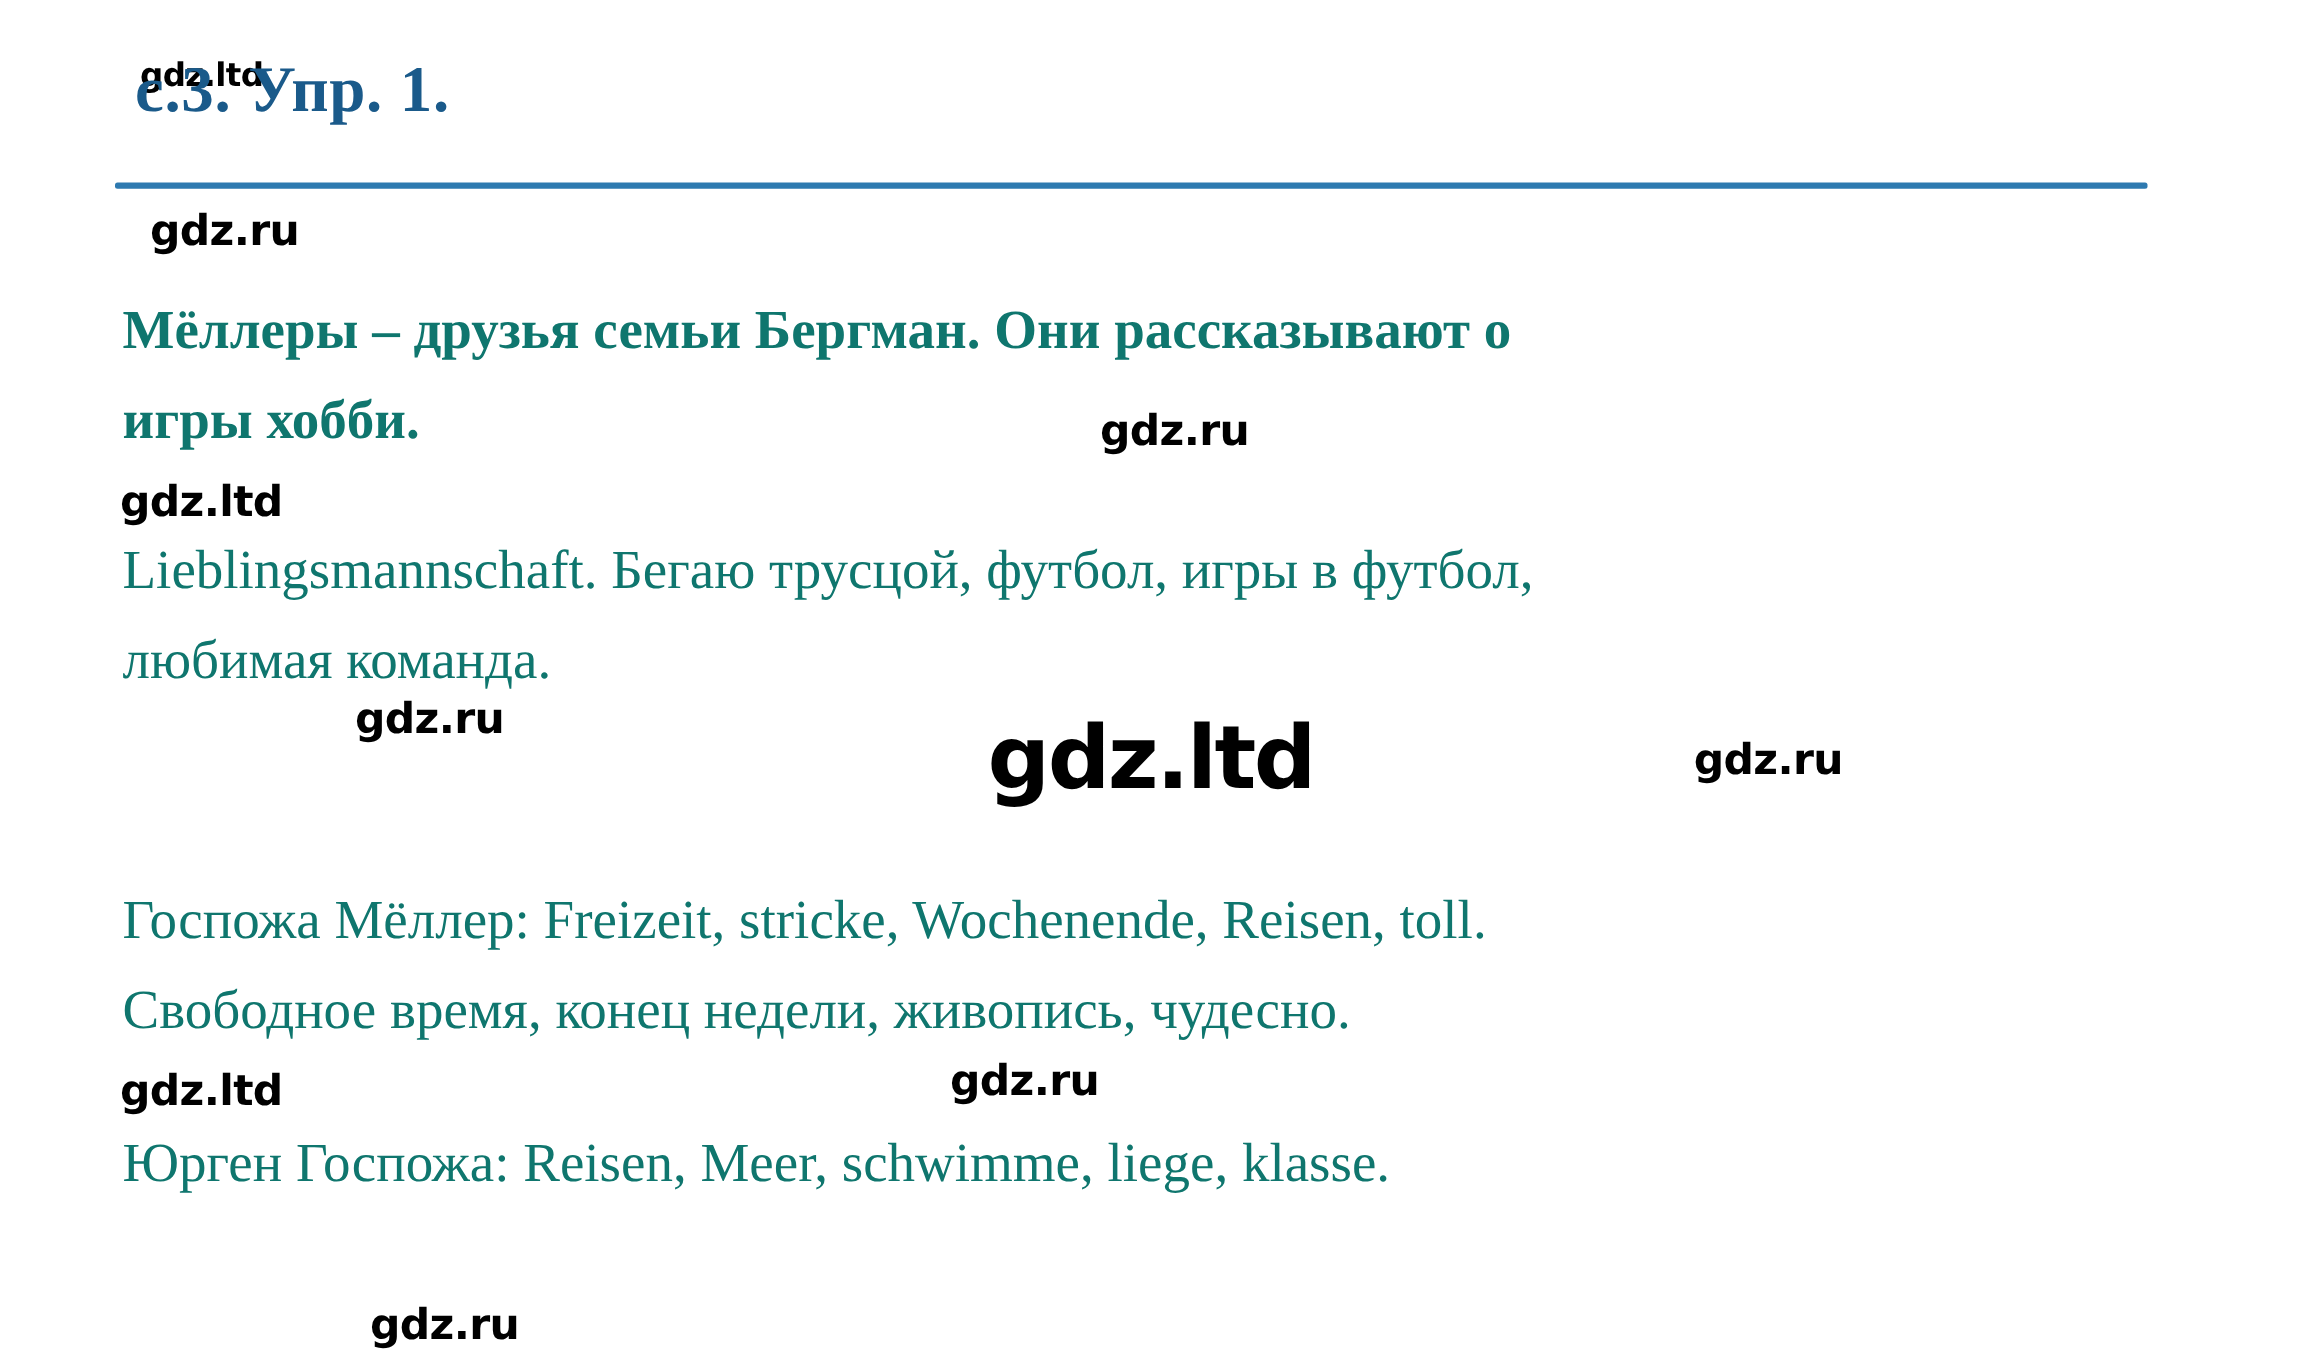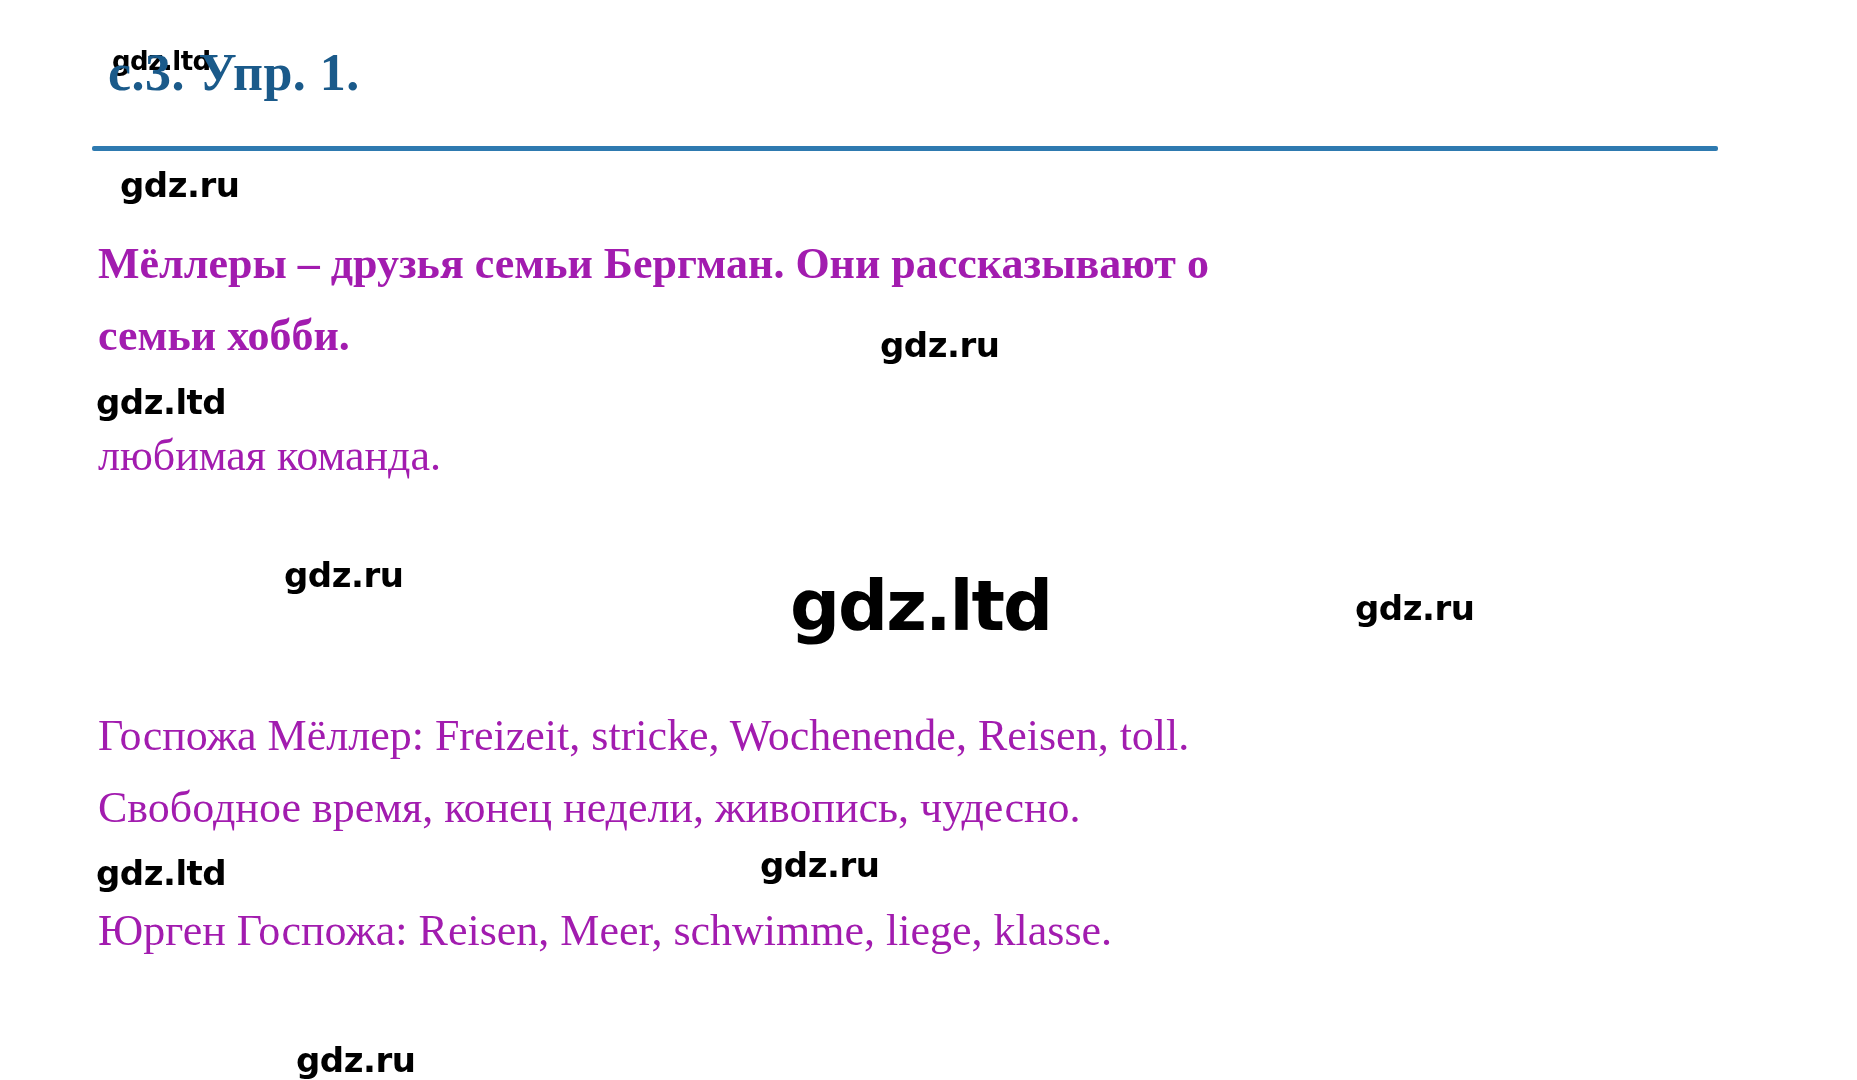--- a/index.html
+++ b/index.html
@@ -45,21 +45,21 @@
     width: 1626px;
     height: 5px;
     background: #2e7ab0;
     border-radius: 2px;
   }
 
   .para {
     font-family: "Liberation Serif", serif;
     font-size: 44px;
     line-height: 72px;
-    color: #a21caf;
+    color: #0f766e;
   }
 
   .para.bold {
     font-weight: bold;
   }
 
   .block-intro {
     position: absolute;
     left: 98px;
     top: 228px;
@@ -121,29 +121,30 @@
 
   <div class="page-title">с.3. Упр. 1.</div>
 
   <div class="title-rule"></div>
 
   <div class="wm wm-ru-1">gdz.ru</div>
 
   <div class="block-intro">
     <div class="para bold">
       <span class="line">Мёллеры – друзья семьи Бергман. Они рассказывают о</span>
-      <span class="line">семьи хобби.</span>
+      <span class="line">игры хобби.</span>
     </div>
   </div>
 
   <div class="wm wm-ru-2">gdz.ru</div>
   <div class="wm wm-ltd-1">gdz.ltd</div>
 
   <div class="block-one">
     <div class="para">
+      <span class="line">Lieblingsmannschaft. Бегаю трусцой, футбол, игры в футбол,</span>
       <span class="line">любимая команда.</span>
     </div>
   </div>
 
   <div class="wm wm-ru-3">gdz.ru</div>
   <div class="wm wm-ltd-big">gdz.ltd</div>
   <div class="wm wm-ru-4">gdz.ru</div>
 
   <div class="block-two">
     <div class="para">

